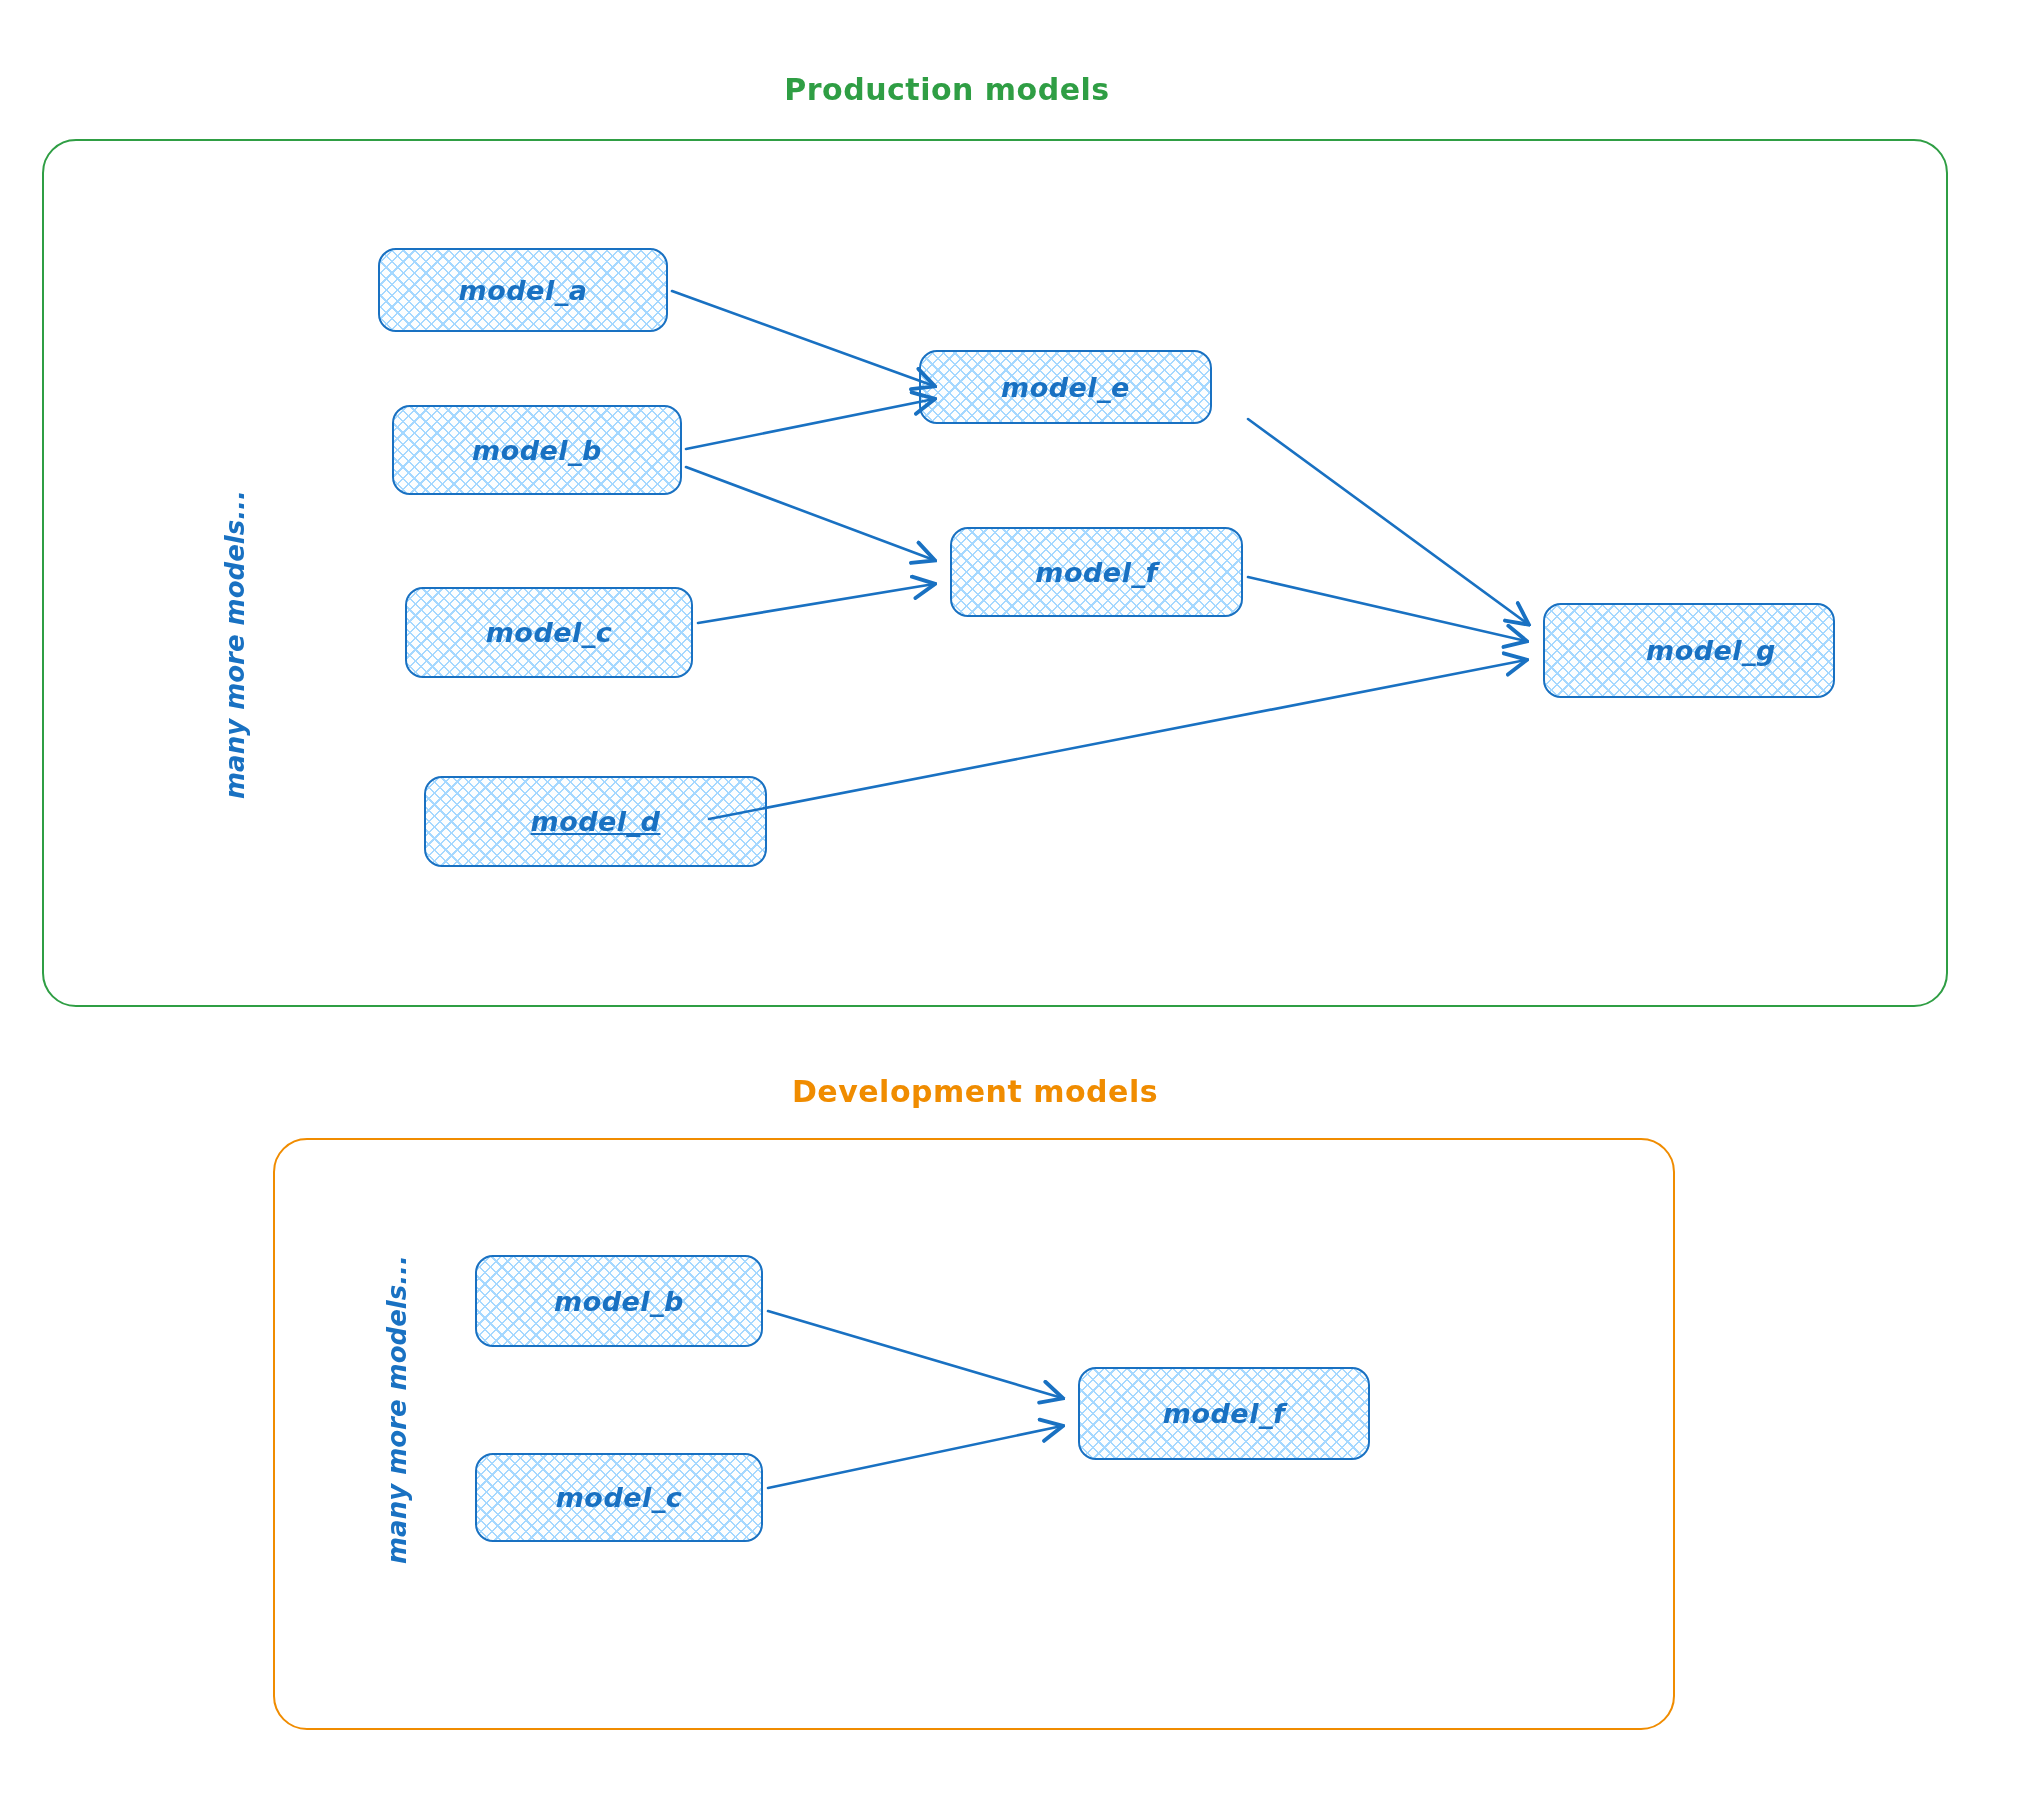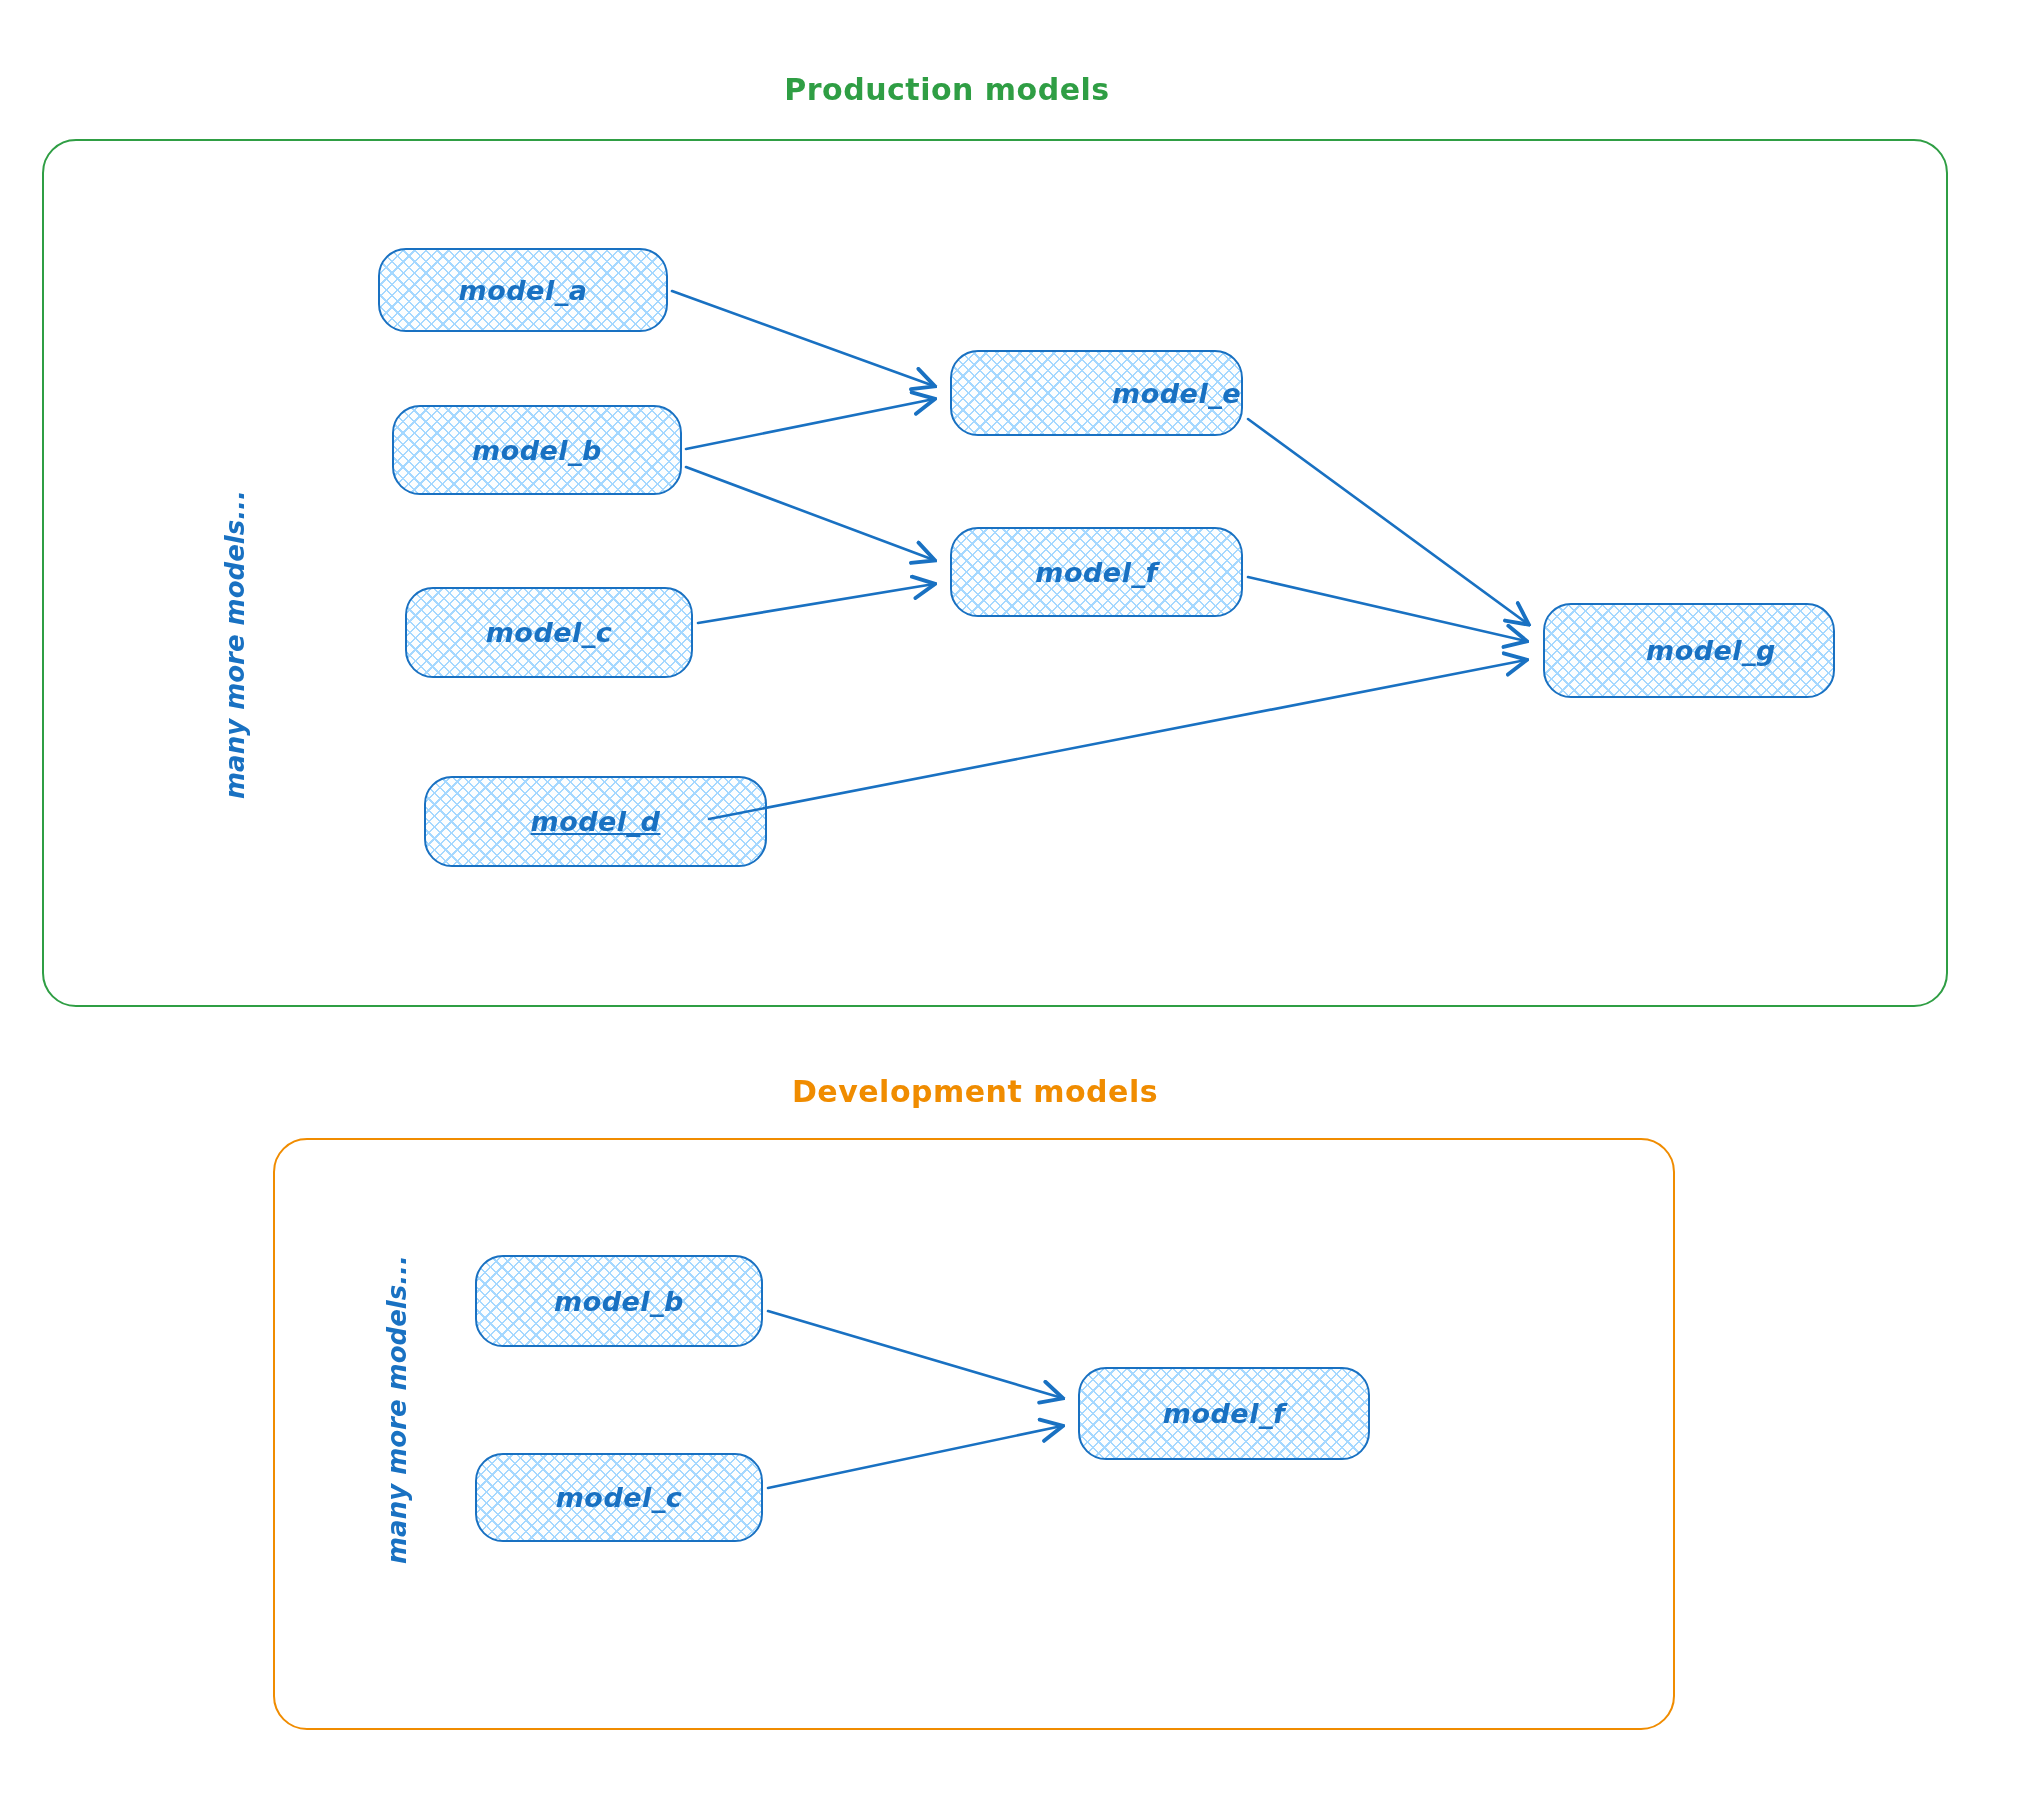--- a/index.html
+++ b/index.html
@@ -33,21 +33,21 @@
     font-size: 30px;
     font-weight: 600;
     letter-spacing: 0.5px;
     white-space: nowrap;
   }
   .section-title.prod { color: var(--accent-prod); }
   .section-title.dev  { color: var(--accent-dev); }
   .node {
     position: absolute;
     border: 2.5px solid var(--node-stroke);
-    border-radius: 28px;
+    border-radius: 18px;
     display: flex;
     align-items: center;
     justify-content: center;
     color: var(--node-stroke);
     font-size: 27px;
     font-style: italic;
     font-weight: 600;
     letter-spacing: 0.5px;
     background-color: #fdfefe;
     background-image:
@@ -103,21 +103,21 @@
   </div>
 
   <div class="node" style="left:405px; top:587px; width:288px; height:91px;">
     <span>model_c</span>
   </div>
 
   <div class="node" style="left:424px; top:776px; width:343px; height:91px;text-decoration:underline;">
     <span>model_d</span>
   </div>
 
-  <div class="node" style="left:950px; top:350px; width:293px; height:86px;justify-content:flex-end;">
+  <div class="node" style="left:919px; top:350px; width:293px; height:74px;">
     <span>model_e</span>
   </div>
 
   <div class="node" style="left:950px; top:527px; width:293px; height:90px;">
     <span>model_f</span>
   </div>
 
   <div class="node" style="left:1543px; top:603px; width:292px; height:95px;padding-left:44px;">
     <span>model_g</span>
   </div>

